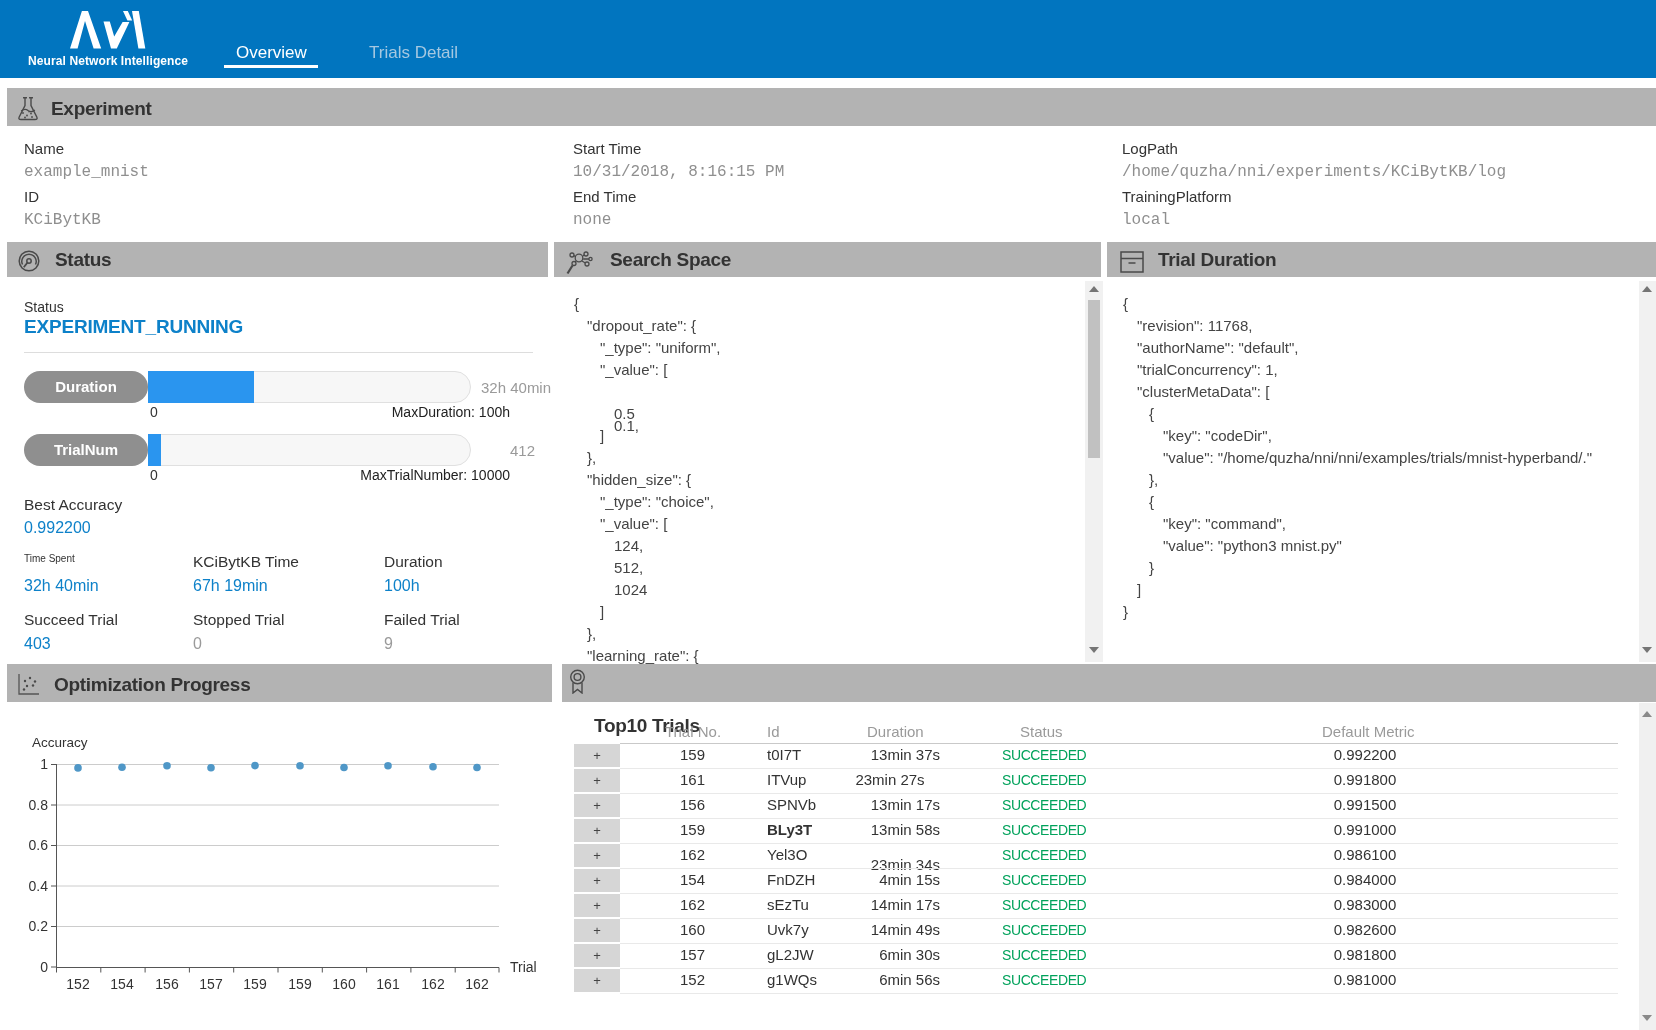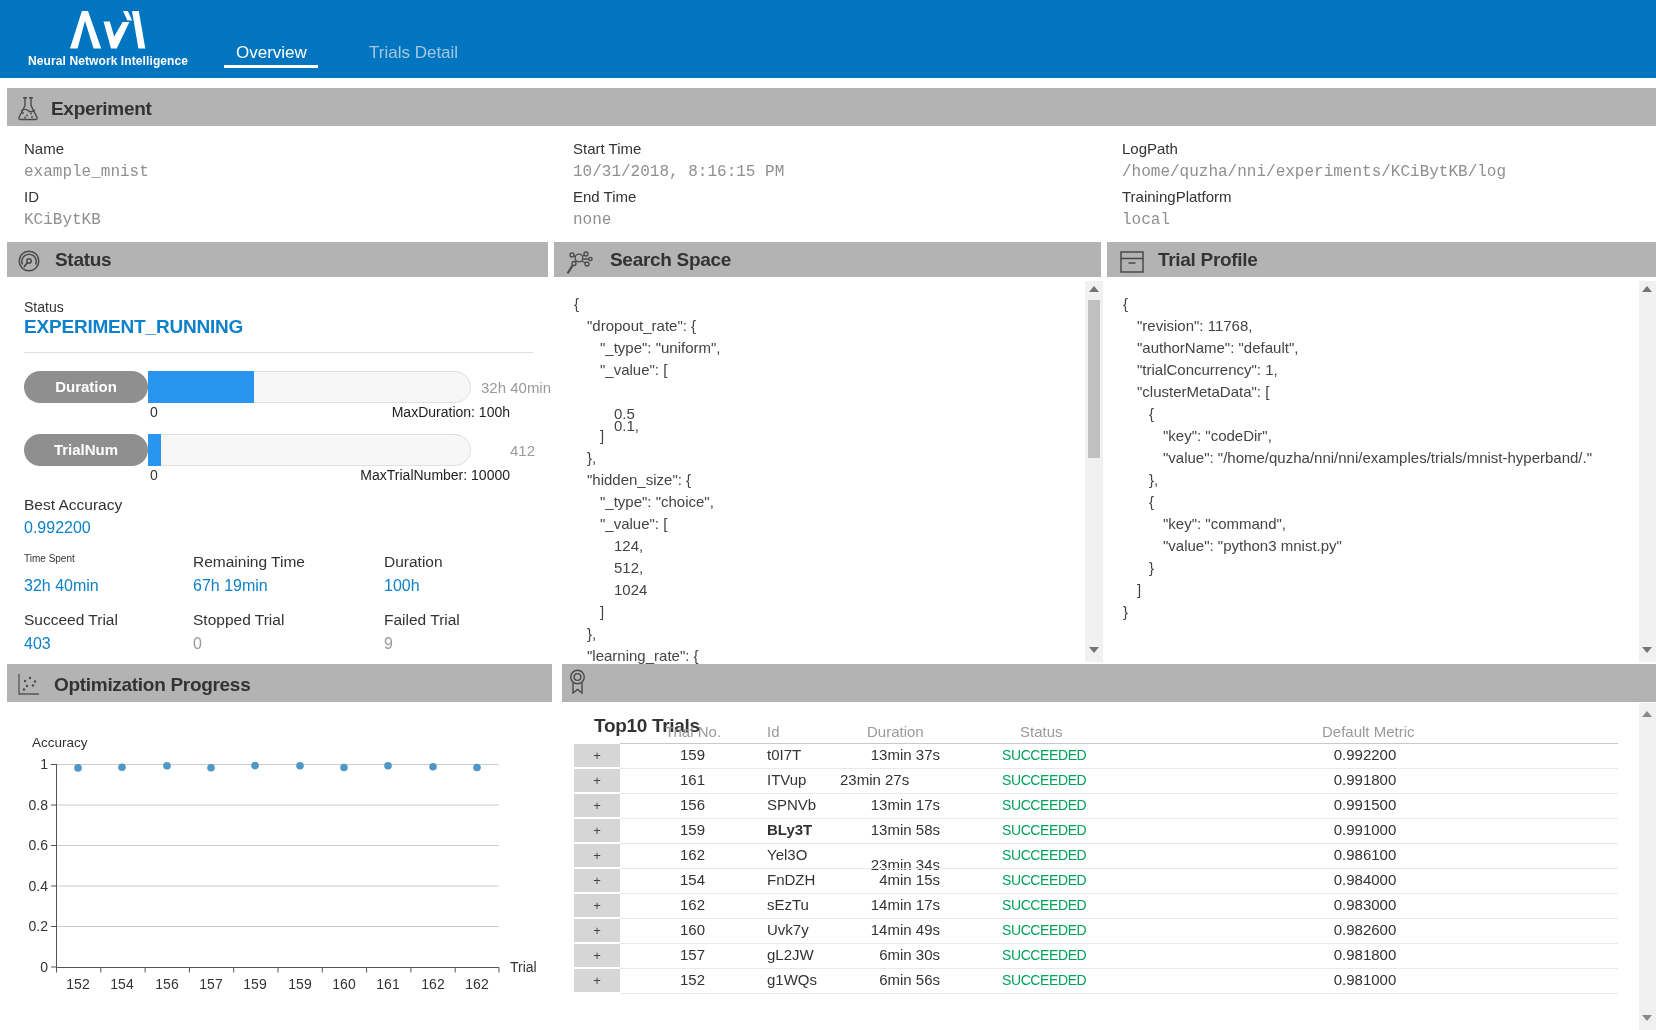--- a/index.html
+++ b/index.html
@@ -91,21 +91,21 @@
 <div class="bartitle" style="left:610px;top:249px;">Search Space</div>
 
 <div class="bar" style="left:1107px;top:242px;width:549px;height:35px;"></div>
 <svg class="abs" style="left:1120px;top:251px;" width="24" height="22" viewBox="0 0 24 22">
   <g stroke="#4a4a4a" stroke-width="1.5" fill="none">
     <rect x="1" y="1" width="22" height="20"></rect>
     <path d="M1 7.5 L23 7.5"></path>
     <path d="M8.5 12 L15.5 12"></path>
   </g>
 </svg>
-<div class="bartitle" style="left:1158px;top:249px;">Trial Profile</div>
+<div class="bartitle" style="left:1158px;top:249px;">Trial Duration</div>
 
 <div class="abs" style="left:24px;top:299px;font-size:14px;color:#333;">Status</div>
 <div class="abs" style="left:24px;top:316px;font-size:19px;font-weight:600;color:#0d81c9;letter-spacing:-0.2px;">EXPERIMENT_RUNNING</div>
 <div class="abs" style="left:24px;top:352px;width:509px;height:1px;background:#ddd;"></div>
 
 <div class="abs" style="left:148px;top:371px;width:323px;height:32px;background:#f7f7f7;border:1px solid #e0e0e0;border-radius:0 16px 16px 0;"></div>
 <div class="abs" style="left:148px;top:371px;width:106px;height:32px;background:#2a95ef;"></div>
 <div class="abs" style="left:24px;top:371px;width:124px;height:32px;background:#8f8f8f;border-radius:16px;color:#fff;font-size:15px;font-weight:600;text-align:center;line-height:32px;">Duration</div>
 <div class="abs" style="left:481px;top:379px;font-size:15px;color:#9a9a9a;">32h 40min</div>
 <div class="abs" style="left:150px;top:404px;font-size:14px;color:#333;">0</div>
@@ -115,21 +115,21 @@
 <div class="abs" style="left:148px;top:434px;width:13px;height:32px;background:#2a95ef;"></div>
 <div class="abs" style="left:24px;top:434px;width:124px;height:32px;background:#8f8f8f;border-radius:16px;color:#fff;font-size:15px;font-weight:600;text-align:center;line-height:32px;">TrialNum</div>
 <div class="abs" style="left:481px;top:442px;font-size:15px;color:#9a9a9a;margin-left:29px;">412</div>
 <div class="abs" style="left:150px;top:467px;font-size:14px;color:#333;">0</div>
 <div class="abs" style="left:330px;top:467px;width:180px;font-size:14px;color:#222;text-align:right;">MaxTrialNumber: 10000</div>
 
 <div class="abs" style="left:24px;top:496px;font-size:15.5px;color:#333;">Best Accuracy</div>
 <div class="abs" style="left:24px;top:519px;font-size:16px;color:#0d81c9;">0.992200</div>
 
 <div class="abs" style="left:24px;top:553px;font-size:10px;color:#333;">Time Spent</div>
-<div class="abs" style="left:193px;top:553px;font-size:15.5px;color:#333;">Remaining Time</div>
+<div class="abs" style="left:193px;top:553px;font-size:15.5px;color:#333;">KCiBytKB Time</div>
 <div class="abs" style="left:384px;top:553px;font-size:15.5px;color:#333;">Duration</div>
 <div class="abs" style="left:24px;top:577px;font-size:16px;color:#0d81c9;">32h 40min</div>
 <div class="abs" style="left:193px;top:577px;font-size:16px;color:#0d81c9;">67h 19min</div>
 <div class="abs" style="left:384px;top:577px;font-size:16px;color:#0d81c9;">100h</div>
 <div class="abs" style="left:24px;top:611px;font-size:15.5px;color:#333;">Succeed Trial</div>
 <div class="abs" style="left:193px;top:611px;font-size:15.5px;color:#333;">Stopped Trial</div>
 <div class="abs" style="left:384px;top:611px;font-size:15.5px;color:#333;">Failed Trial</div>
 <div class="abs" style="left:24px;top:635px;font-size:16px;color:#0d81c9;">403</div>
 <div class="abs" style="left:193px;top:635px;font-size:16px;color:#9a9a9a;">0</div>
 <div class="abs" style="left:384px;top:635px;font-size:16px;color:#9a9a9a;">9</div>
@@ -271,21 +271,21 @@
 <div class="abs" style="left:574px;top:744px;width:46px;height:23px;background:#d6d6d6;text-align:center;font-size:13px;color:#444;line-height:23px;">+</div>
 <div class="cell" style="left:645px;top:746px;width:60px;text-align:right;">159</div>
 <div class="cell" style="left:767px;top:746px;">t0I7T</div>
 <div class="cell" style="left:840px;top:746px;width:100px;text-align:right;">13min 37s</div>
 <div class="cell" style="left:1002px;top:747px;color:#00a25b;font-size:14px;letter-spacing:-0.4px;">SUCCEEDED</div>
 <div class="cell" style="left:1315px;top:746px;width:100px;text-align:center;">0.992200</div>
 <div class="hline" style="left:620px;top:768px;width:998px;"></div>
 <div class="abs" style="left:574px;top:769px;width:46px;height:23px;background:#d6d6d6;text-align:center;font-size:13px;color:#444;line-height:23px;">+</div>
 <div class="cell" style="left:645px;top:771px;width:60px;text-align:right;">161</div>
 <div class="cell" style="left:767px;top:771px;">ITVup</div>
-<div class="cell" style="left:840px;top:771px;width:100px;text-align:left;">23min 27s</div>
+<div class="cell" style="left:840px;top:771px;width:100px;text-align:center;">23min 27s</div>
 <div class="cell" style="left:1002px;top:772px;color:#00a25b;font-size:14px;letter-spacing:-0.4px;">SUCCEEDED</div>
 <div class="cell" style="left:1315px;top:771px;width:100px;text-align:center;">0.991800</div>
 <div class="hline" style="left:620px;top:793px;width:998px;"></div>
 <div class="abs" style="left:574px;top:794px;width:46px;height:23px;background:#d6d6d6;text-align:center;font-size:13px;color:#444;line-height:23px;">+</div>
 <div class="cell" style="left:645px;top:796px;width:60px;text-align:right;">156</div>
 <div class="cell" style="left:767px;top:796px;">SPNVb</div>
 <div class="cell" style="left:840px;top:796px;width:100px;text-align:right;">13min 17s</div>
 <div class="cell" style="left:1002px;top:797px;color:#00a25b;font-size:14px;letter-spacing:-0.4px;">SUCCEEDED</div>
 <div class="cell" style="left:1315px;top:796px;width:100px;text-align:center;">0.991500</div>
 <div class="hline" style="left:620px;top:818px;width:998px;"></div>

